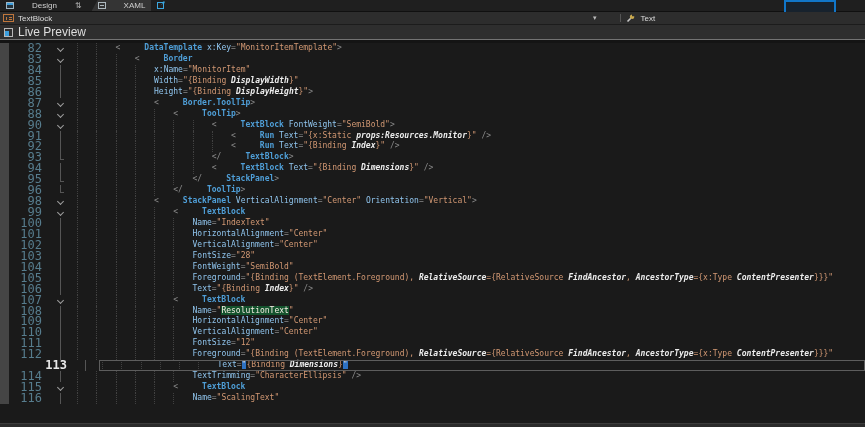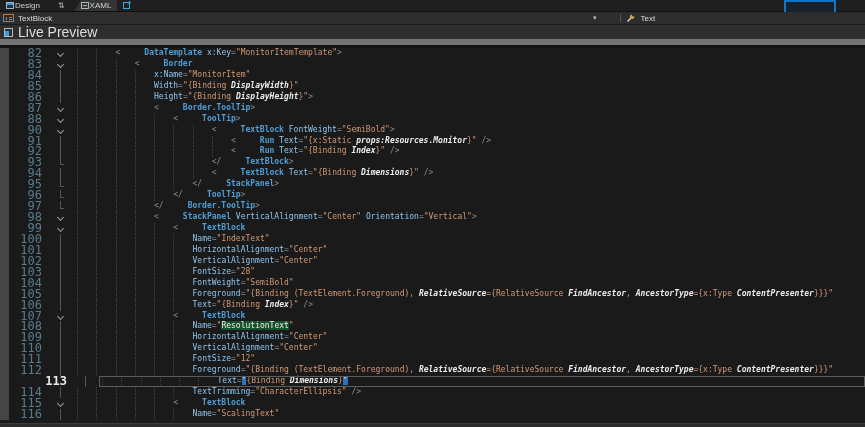--- a/index.html
+++ b/index.html
@@ -6,21 +6,21 @@
   body{
     width:865px;height:427px;overflow:hidden;position:relative;
     background:#1a1a1a;font-family:"Liberation Sans",sans-serif;
     -webkit-font-smoothing:antialiased;
   }
   
   .tabbar{
     height:11px;background:#1f1f1f;display:flex;align-items:center;
     font-size:8px;color:#d0d0d0;position:relative;border-bottom:1px solid #101010;
   }
-  .tab{display:flex;align-items:center;gap:1px;padding:0 6px;height:11px;}
+  .tab{display:flex;align-items:center;gap:18px;padding:0 6px;height:11px;}
   .tab-xaml{background:#343434;clip-path:polygon(6px 0,100% 0,100% 100%,0 100%);margin-left:10px;}
   .icon-window{width:8px;height:7px;border:1px solid #9fb6c4;box-sizing:border-box;background:#24323c;}
   .icon-window::before{content:"";display:block;height:2px;background:#3b9edd;}
   .icon-swap{color:#b5b5b5;font-size:8px;margin-left:12px;}
   .icon-xamldoc{width:8px;height:7px;border:1px solid #aeb9bf;box-sizing:border-box;position:relative;}
   .icon-xamldoc::before{content:"";position:absolute;left:1px;right:1px;top:2px;height:1px;background:#aeb9bf;}
   .icon-popout{width:7px;height:7px;border:1px solid #3ba7e0;box-sizing:border-box;margin-left:6px;position:relative;}
   .icon-popout::before{content:"\2197";position:absolute;right:-2px;top:-4px;color:#3ba7e0;font-size:6px;}
   .float-box{position:absolute;left:784px;top:0;width:48px;height:10px;border:2px solid #1176c8;background:#17222d;}
   
@@ -29,21 +29,21 @@
     display:flex;align-items:center;font-size:8px;color:#dcdcdc;position:relative;
   }
   .icon-element{width:11px;height:8px;border:1px solid #c0773c;box-sizing:border-box;margin:0 4px 0 3px;position:relative;background:#2d2d2d;}
   .icon-element::before{content:"";position:absolute;left:2px;top:2px;width:1px;height:3px;background:#c0773c;}
   .icon-element::after{content:"";position:absolute;left:5px;top:2px;width:3px;height:1px;background:#c0773c;box-shadow:0 2px 0 #c0773c;}
   .crumb-right{position:absolute;left:593px;top:0;height:12px;display:flex;align-items:center;gap:5px;}
   .dd-chevron{color:#bbbbbb;font-size:7px;}
   .vsep{width:1px;height:8px;background:#555;margin-left:18px;}
   .wrench{width:10px;height:10px;}
   
-  .previewbar{height:14px;background:#2e2e2e;display:flex;align-items:center;font-size:14px;color:#dddddd;border-bottom:6px solid #737373;}
+  .previewbar{height:14px;background:#2e2e2e;display:flex;align-items:center;font-size:12px;color:#dddddd;border-bottom:1px solid #737373;}
   .icon-preview{width:9px;height:9px;border:1px solid #b8b8b8;box-sizing:border-box;margin:0 5px 0 4px;position:relative;}
   .icon-preview::before{content:"";position:absolute;left:0px;bottom:0px;width:4px;height:5px;background:#3b9edd;}
   .gap{height:3px;background:#141414;}
   
   .editor{position:relative;background:#1a1a1a;height:383px;overflow:hidden;
     font-family:"DejaVu Sans Mono",monospace;font-size:8px;}
   .row{display:flex;height:10.943px;line-height:10.943px;align-items:stretch;}
   .mstrip{width:9px;background:#454545;flex:none;}
   .ln{width:33px;flex:none;text-align:right;padding-right:6px;color:#577d8e;font-size:12px;}
   .fold{width:26px;flex:none;position:relative;}
@@ -186,26 +186,20 @@
       <div class="code"><span class="ind"></span><span class="ind"></span><span class="ind"></span><span class="ind"></span><span class="ind"></span><span class="ind"></span><span class="tk-d">&lt;/</span><span class="tk-e">StackPanel</span><span class="tk-d">&gt;</span></div>
     </div>
     <div class="row">
       <div class="mstrip"></div>
       <div class="ln">96</div>
       <div class="fold f-e"></div>
       <div class="code"><span class="ind"></span><span class="ind"></span><span class="ind"></span><span class="ind"></span><span class="ind"></span><span class="tk-d">&lt;/</span><span class="tk-e">ToolTip</span><span class="tk-d">&gt;</span></div>
     </div>
     <div class="row">
       <div class="mstrip"></div>
-      <div class="ln">97</div>
-      <div class="fold f-e"></div>
-      <div class="code"><span class="ind"></span><span class="ind"></span><span class="ind"></span><span class="ind"></span><span class="tk-d">&lt;/</span><span class="tk-e">Border.ToolTip</span><span class="tk-d">&gt;</span></div>
-    </div>
-    <div class="row">
-      <div class="mstrip"></div>
       <div class="ln">98</div>
       <div class="fold f-v"></div>
       <div class="code"><span class="ind"></span><span class="ind"></span><span class="ind"></span><span class="ind"></span><span class="tk-d">&lt;</span><span class="tk-e">StackPanel</span><span class="tk-w"> </span><span class="tk-a">VerticalAlignment</span><span class="tk-d">=</span><span class="tk-v">"Center"</span><span class="tk-w"> </span><span class="tk-a">Orientation</span><span class="tk-d">=</span><span class="tk-v">"Vertical"</span><span class="tk-d">&gt;</span></div>
     </div>
     <div class="row">
       <div class="mstrip"></div>
       <div class="ln">99</div>
       <div class="fold f-v"></div>
       <div class="code"><span class="ind"></span><span class="ind"></span><span class="ind"></span><span class="ind"></span><span class="ind"></span><span class="tk-d">&lt;</span><span class="tk-e">TextBlock</span></div>
     </div>

